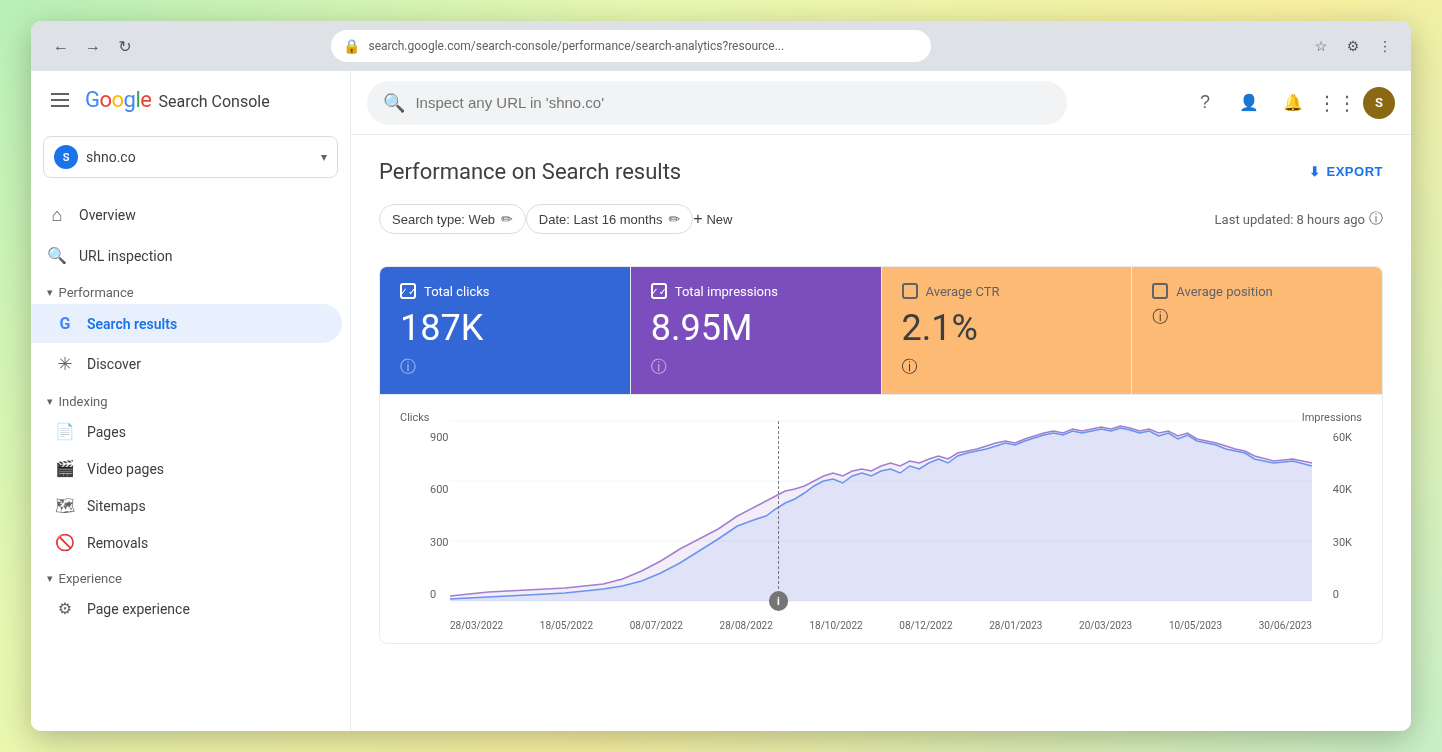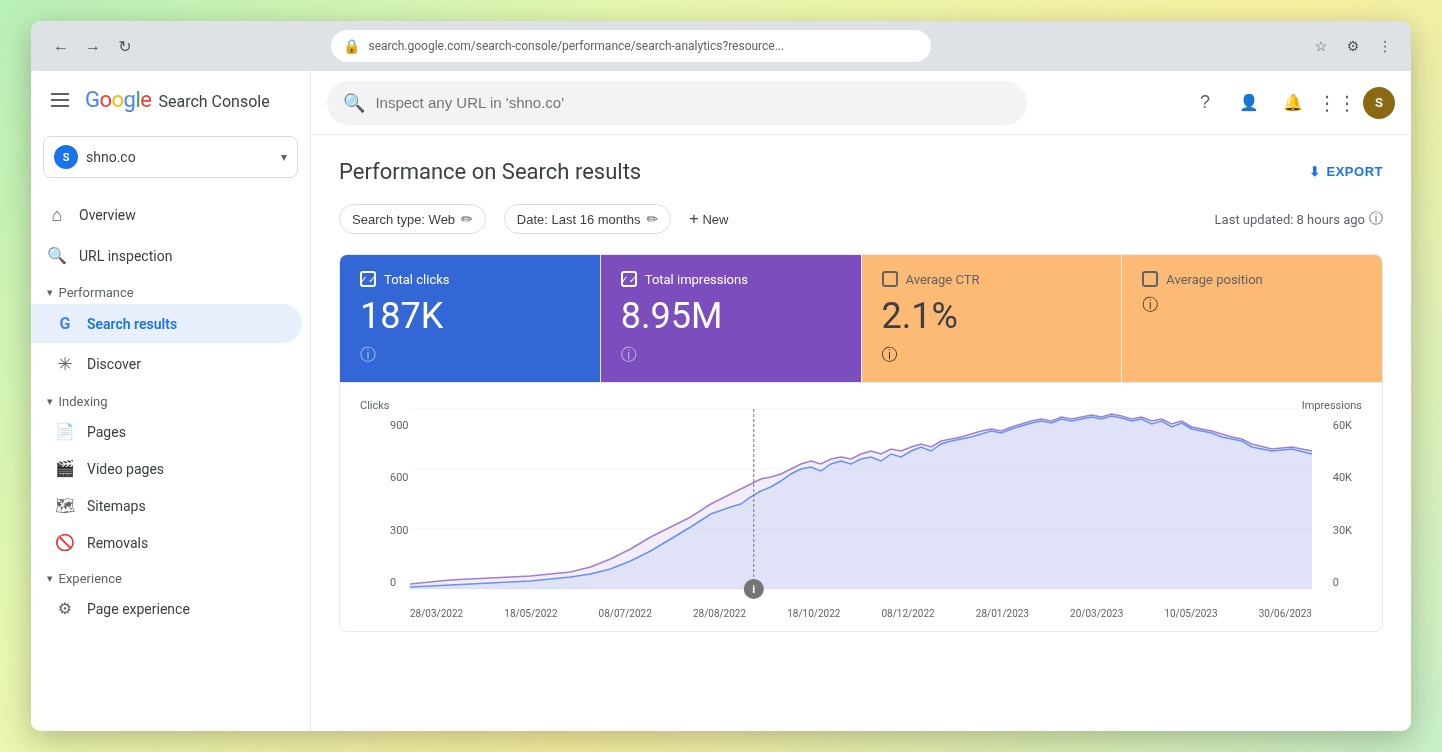--- a/index.html
+++ b/index.html
@@ -64,21 +64,21 @@
       color: #555; font-size: 14px;
     }
     .app-container {
       display: flex;
       flex: 1;
       background: white;
       overflow: hidden;
     }
     
     .sidebar {
-      width: 280px;
+      width: 320px;
       background: white;
       display: flex;
       flex-direction: column;
       overflow-y: auto;
       flex-shrink: 0;
       border-right: 1px solid #e8eaed;
     }
     .sidebar-header {
       display: flex;
       align-items: center;
@@ -208,21 +208,21 @@
       display: flex; align-items: center; justify-content: space-between;
       margin-bottom: 20px;
     }
     .page-title { font-size: 22px; font-weight: 400; color: #3c4043; }
     .export-btn {
       display: flex; align-items: center; gap: 6px;
       background: none; border: none; cursor: pointer;
       color: #1a73e8; font-size: 13px; font-weight: 600; letter-spacing: 0.5px;
     }
     .filters-row {
-      display: flex; align-items: center; gap: 18px; margin-bottom: 20px;
+      display: flex; align-items: center; gap: 0; margin-bottom: 32px;
     }
     .filter-chip {
       display: flex; align-items: center; gap: 6px;
       border: 1px solid #dadce0; border-radius: 16px;
       padding: 6px 12px; font-size: 13px; color: #3c4043; cursor: pointer;
       background: white;
     }
     .filter-chip .edit-icon { font-size: 14px; color: #5f6368; }
     .add-filter-btn {
       display: flex; align-items: center; gap: 4px;

